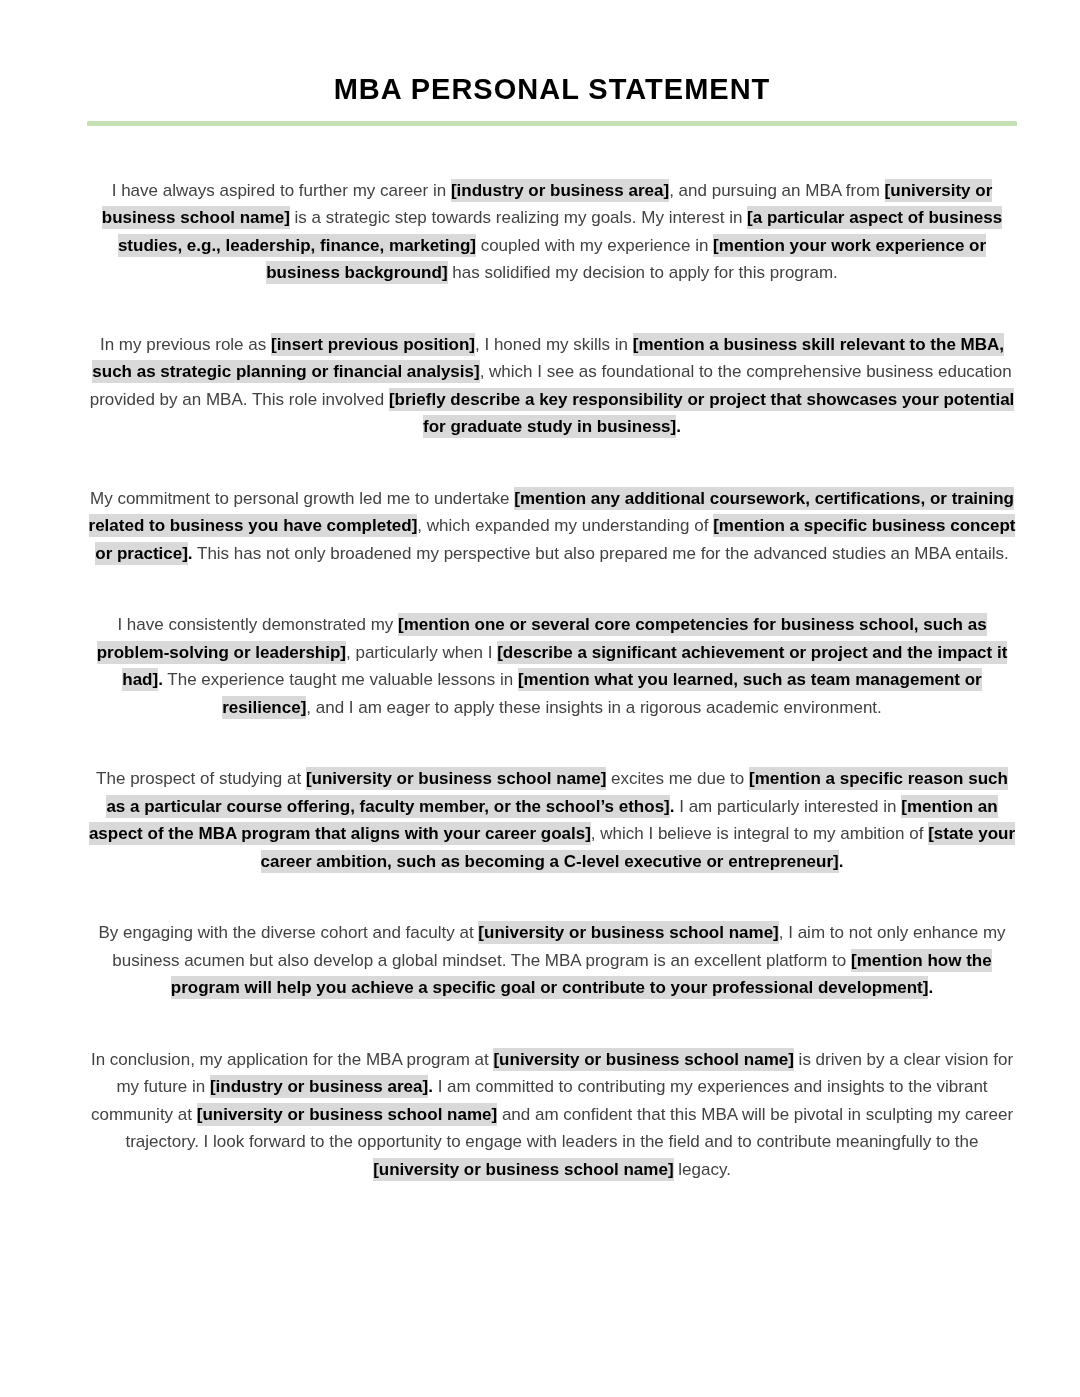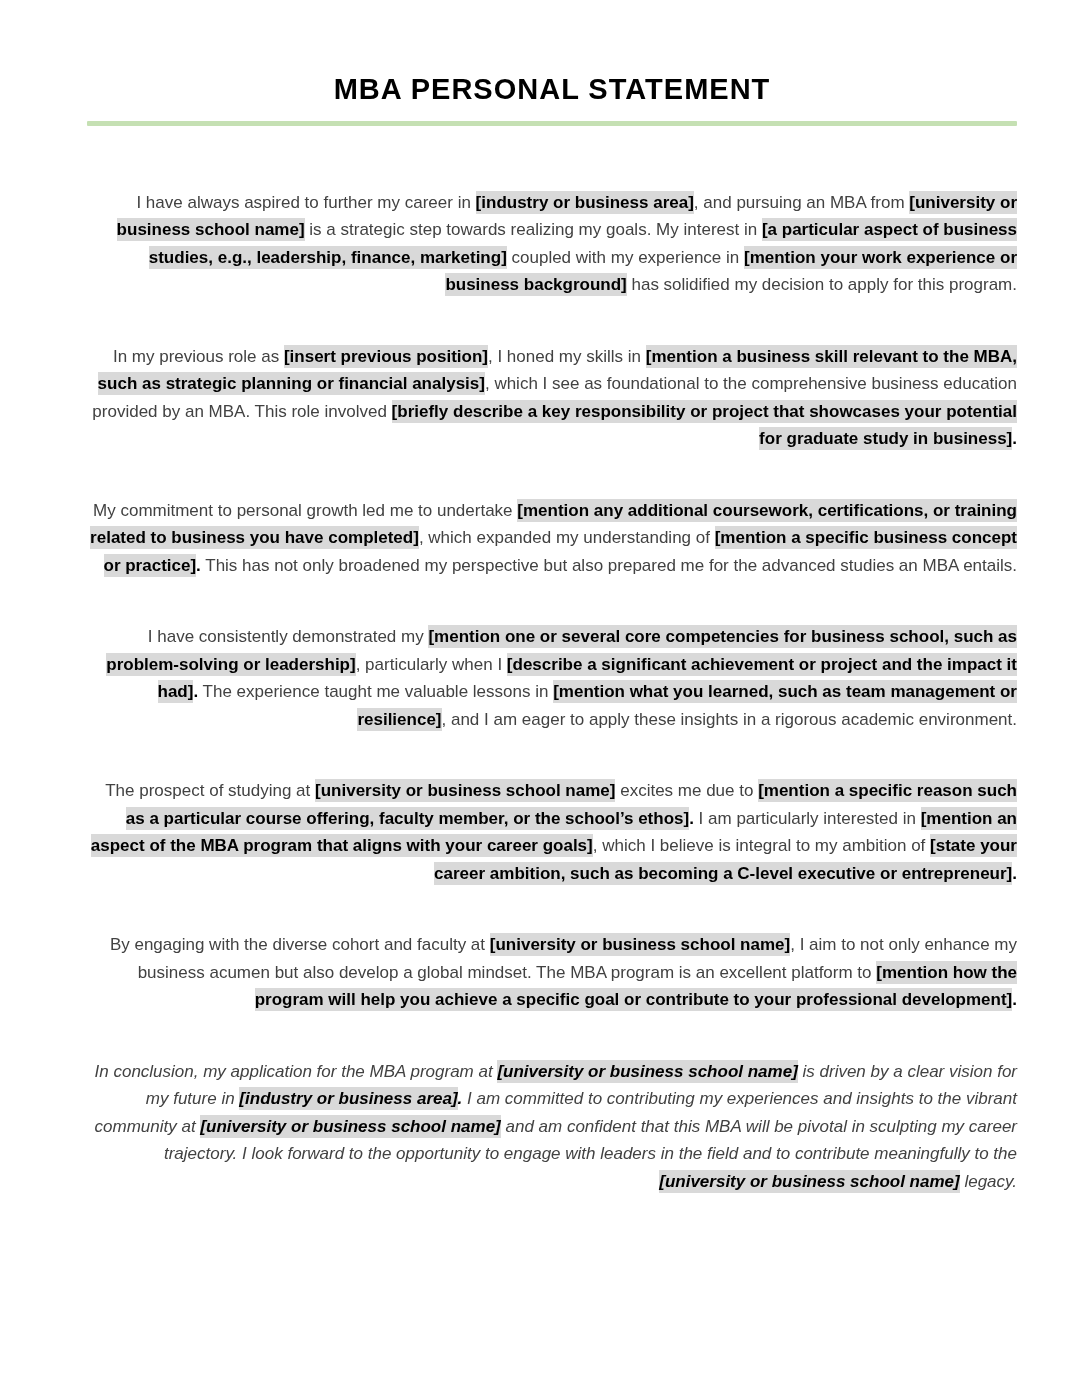--- a/index.html
+++ b/index.html
@@ -24,27 +24,27 @@
   }
   .title-rule {
     height: 5px;
     margin: 15px 63px 0 63px;
     border-radius: 1px;
   }
   .content {
     padding: 47px 63px 0 63px;
   }
   p.para {
-    margin: 16px 0 44px 0;
+    margin: 4px 0 44px 0;
     font-size: 17px;
     line-height: 27.5px;
     color: #424242;
-    text-align: right;
+    text-align: center;
   }
-  p.para:last-child { margin-bottom: 0; font-style: italic; }
+  p.para:last-child { margin-bottom: 0; }
   .run-bold {
     font-weight: 700;
     color: #000000;
   }
   .run-placeholder {
     font-weight: 700;
     color: #000000;
     padding: 2px 0;
     
   }

